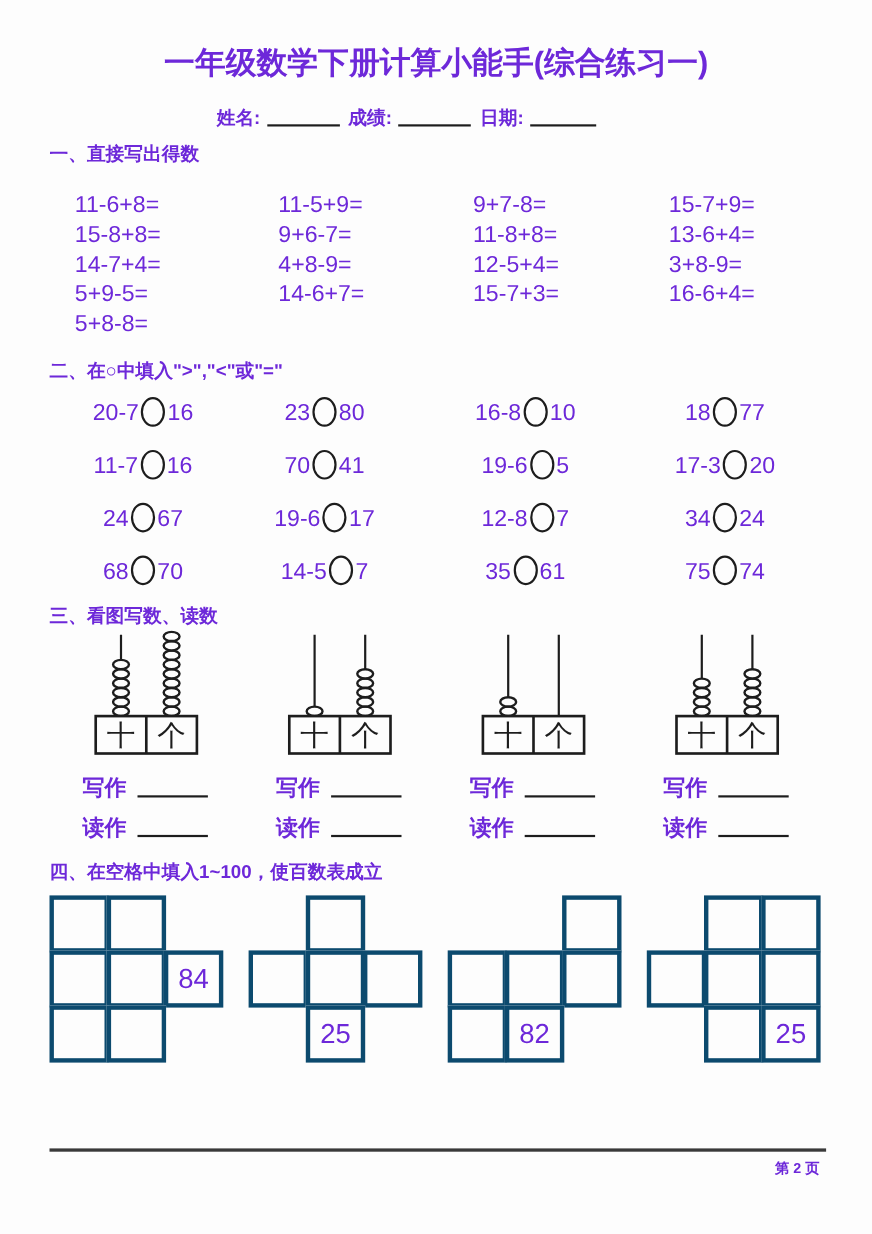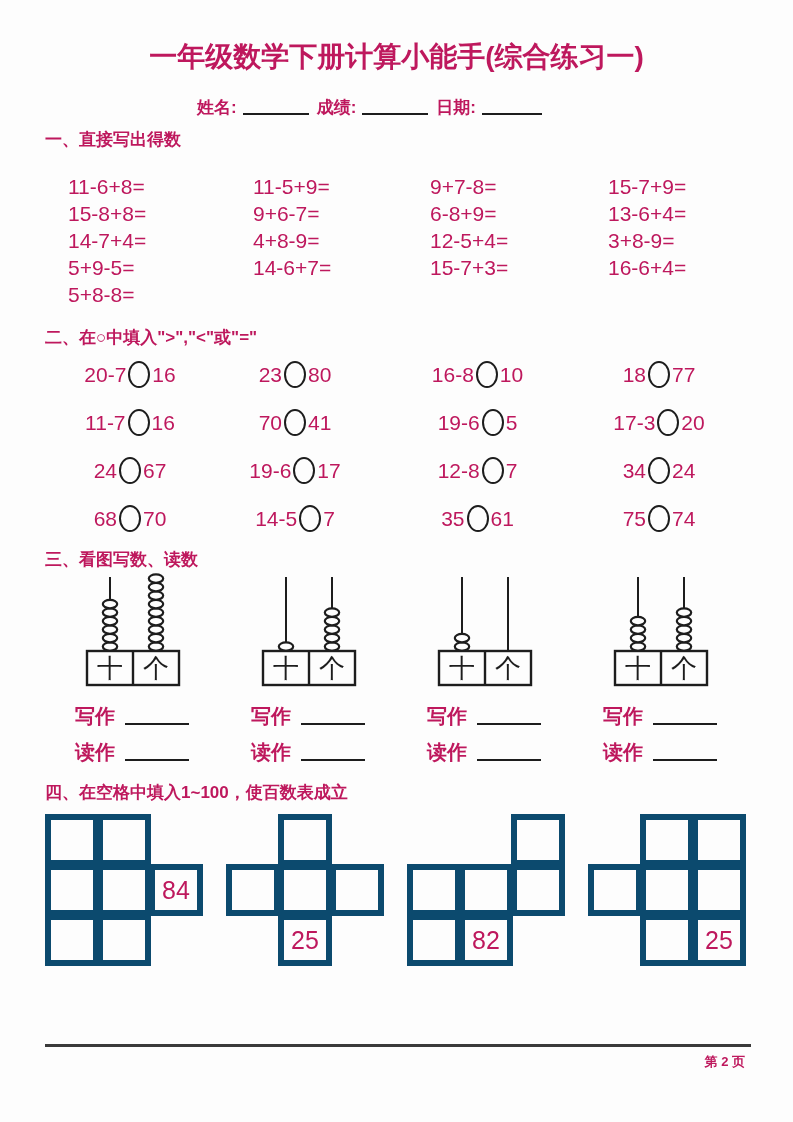--- a/index.html
+++ b/index.html
@@ -1,21 +1,21 @@
 <!DOCTYPE html>
 <html><head>
 <meta charset="utf-8">
 <style>
   * { margin:0; padding:0; box-sizing:border-box; }
   html,body { background:#fdfdfd; }
   .page {
     position:relative;
     width:793px; height:1122px;
     background:#fdfdfd;
-    color:#be185d;
+    color:#6d28d9;
     font-family:"Liberation Sans","DejaVu Sans",sans-serif;
     padding:30px 45px 18px 45px;
     overflow:hidden;
   }
   .title {
     text-align:center;
     font-size:28px;
     font-weight:700;
     margin-top:8px;
     margin-bottom:20px;
@@ -85,21 +85,21 @@
   
   .puzzle-row {
     display:flex;
     justify-content:space-between;
     margin-top:10px;
   }
   .puzzle { position:relative; width:160px; height:154px; }
   .pcell {
     position:absolute;
     width:54px; height:52px;
-    border:6px solid #0c4a6e;
+    border:4px solid #0c4a6e;
     display:flex; align-items:center; justify-content:center;
     font-size:25px;
     background:#fdfdfd;
   }
   
   .footer-line {
     position:absolute;
     left:45px; right:42px;
     top:1044px;
     border-top:3px solid #3a3a3a;
@@ -123,21 +123,21 @@
   </div>
 
   <div class="sec-heading">一、直接写出得数</div>
   <div class="arith-grid">
       <div class="acell">11-6+8=</div>
       <div class="acell">11-5+9=</div>
       <div class="acell">9+7-8=</div>
       <div class="acell">15-7+9=</div>
       <div class="acell">15-8+8=</div>
       <div class="acell">9+6-7=</div>
-      <div class="acell">6-8+9=</div>
+      <div class="acell">11-8+8=</div>
       <div class="acell">13-6+4=</div>
       <div class="acell">14-7+4=</div>
       <div class="acell">4+8-9=</div>
       <div class="acell">12-5+4=</div>
       <div class="acell">3+8-9=</div>
       <div class="acell">5+9-5=</div>
       <div class="acell">14-6+7=</div>
       <div class="acell">15-7+3=</div>
       <div class="acell">16-6+4=</div>
       <div class="acell">5+8-8=</div>

